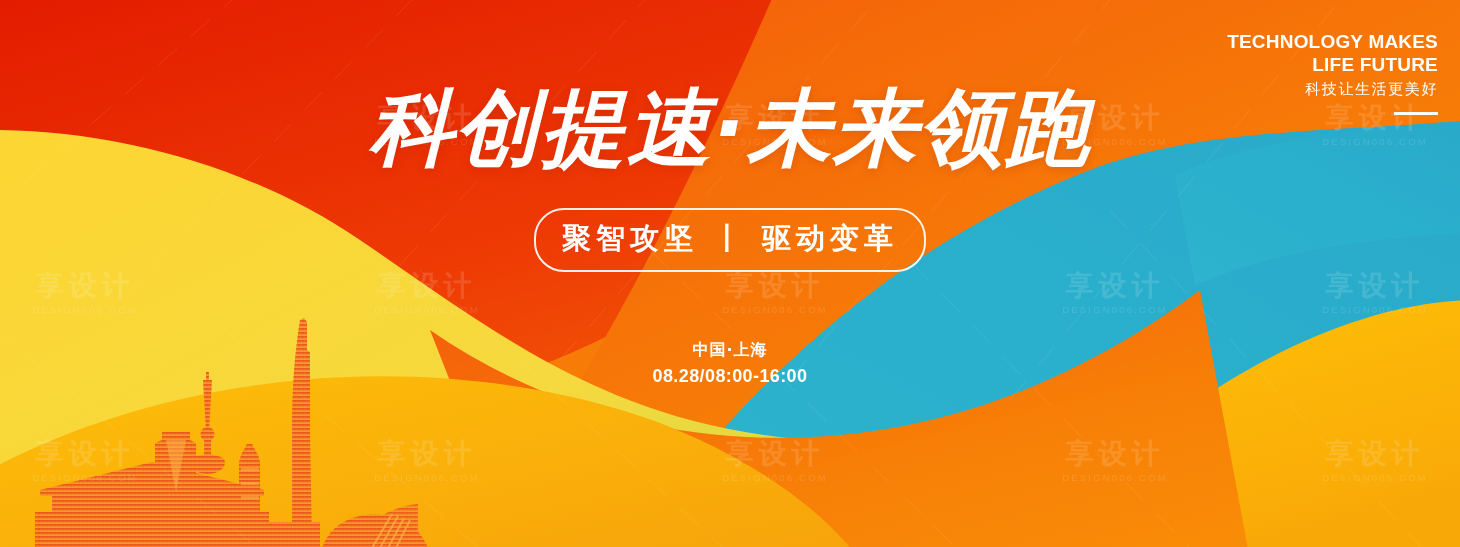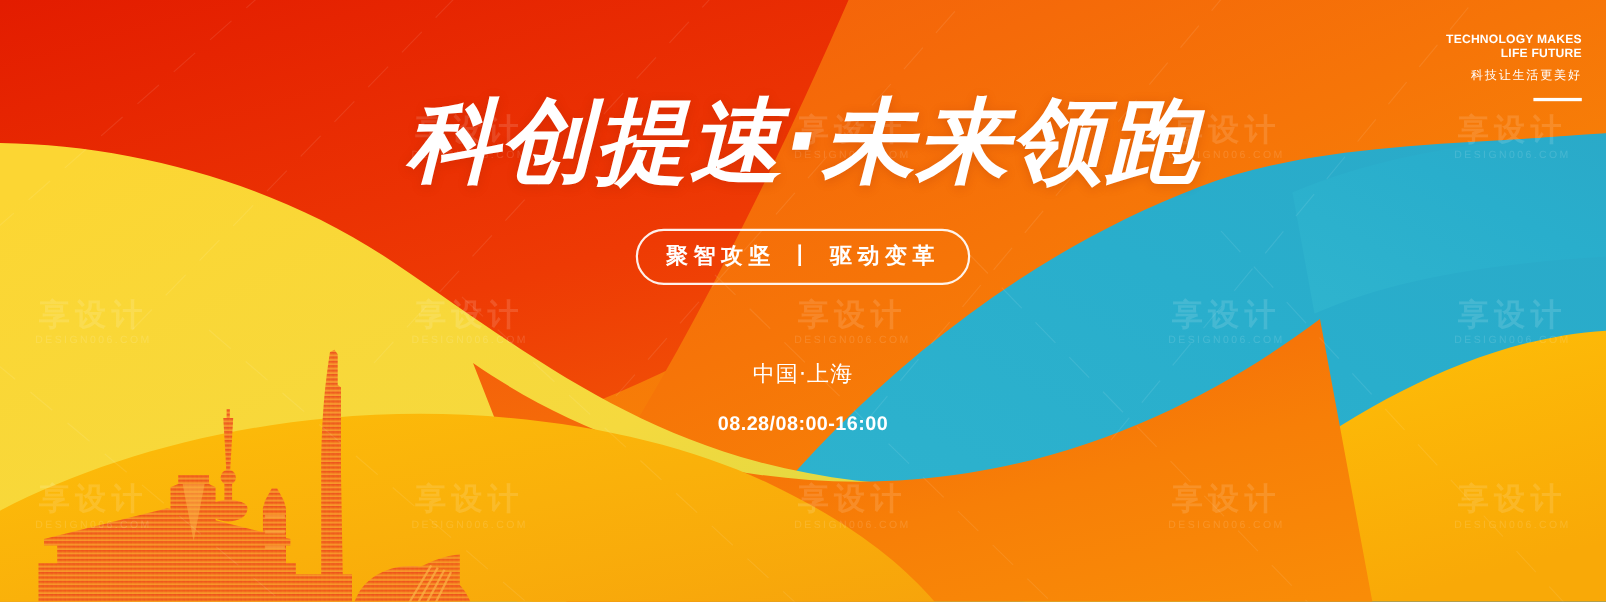--- a/index.html
+++ b/index.html
@@ -15,49 +15,49 @@
   
   #watermarks{position:absolute;inset:0;pointer-events:none;}
   .wm{position:absolute;text-align:center;color:#ffffff;opacity:.13;
       user-select:none;line-height:1;}
   .wm .wm-cn{font-size:28px;letter-spacing:5px;font-weight:700;
       font-family:"DejaVu Sans","Liberation Sans",sans-serif;}
   .wm .wm-en{font-size:9.5px;letter-spacing:2.2px;margin-top:5px;}
 
   
   #brand{position:absolute;right:22px;top:30px;text-align:right;color:#fff;}
-  #brand .b1{font-size:11px;font-weight:700;letter-spacing:.2px;line-height:1.22;}
-  #brand .b2{font-size:11px;letter-spacing:1.6px;margin-top:4px;
+  #brand .b1{font-size:19px;font-weight:700;letter-spacing:.2px;line-height:1.22;}
+  #brand .b2{font-size:15px;letter-spacing:1.6px;margin-top:4px;
       font-family:"DejaVu Sans","Liberation Sans",sans-serif;}
   #brand .rule{width:44px;height:3px;background:#fff;margin-left:auto;margin-top:13px;}
 
   
   #center{position:absolute;left:0;right:0;top:86px;text-align:center;color:#fff;}
   #main-title{
     font-size:84px;font-weight:700;letter-spacing:2px;line-height:1.02;
     font-family:"DejaVu Sans","Liberation Sans",sans-serif;
     font-style:italic;
     text-shadow:0 2px 10px rgba(150,30,0,.22);
     white-space:nowrap;
   }
   #sub-title{
     font-size:29px;font-weight:700;letter-spacing:.6px;margin-top:12px;
     white-space:nowrap;
   }
   #pill{
     display:inline-block;margin-top:36px;
     border:2px solid rgba(255,255,255,.92);border-radius:30px;
-    padding:9px 26px 11px;font-size:20px;font-weight:700;letter-spacing:5px;
+    padding:9px 26px 11px;font-size:29px;font-weight:700;letter-spacing:5px;
     font-family:"DejaVu Sans","Liberation Sans",sans-serif;
     white-space:nowrap;
   }
   #meta{margin-top:66px;line-height:1.45;}
-  #meta .m1{font-size:20px;font-weight:400;letter-spacing:1px;
+  #meta .m1{font-size:16px;font-weight:700;letter-spacing:1px;
      font-family:"DejaVu Sans","Liberation Sans",sans-serif;}
-  #meta .m2{font-size:18px;font-weight:700;letter-spacing:.4px;margin-top:18px;}
+  #meta .m2{font-size:18px;font-weight:700;letter-spacing:.4px;margin-top:2px;}
 </style>
 </head>
 <body>
 
 <div id="poster">
 
   <div class="layer">
     <svg viewBox="0 0 1460 547" preserveAspectRatio="none">
       <defs>
         <linearGradient id="gRed" x1="0" y1="0" x2="0.75" y2="1">

